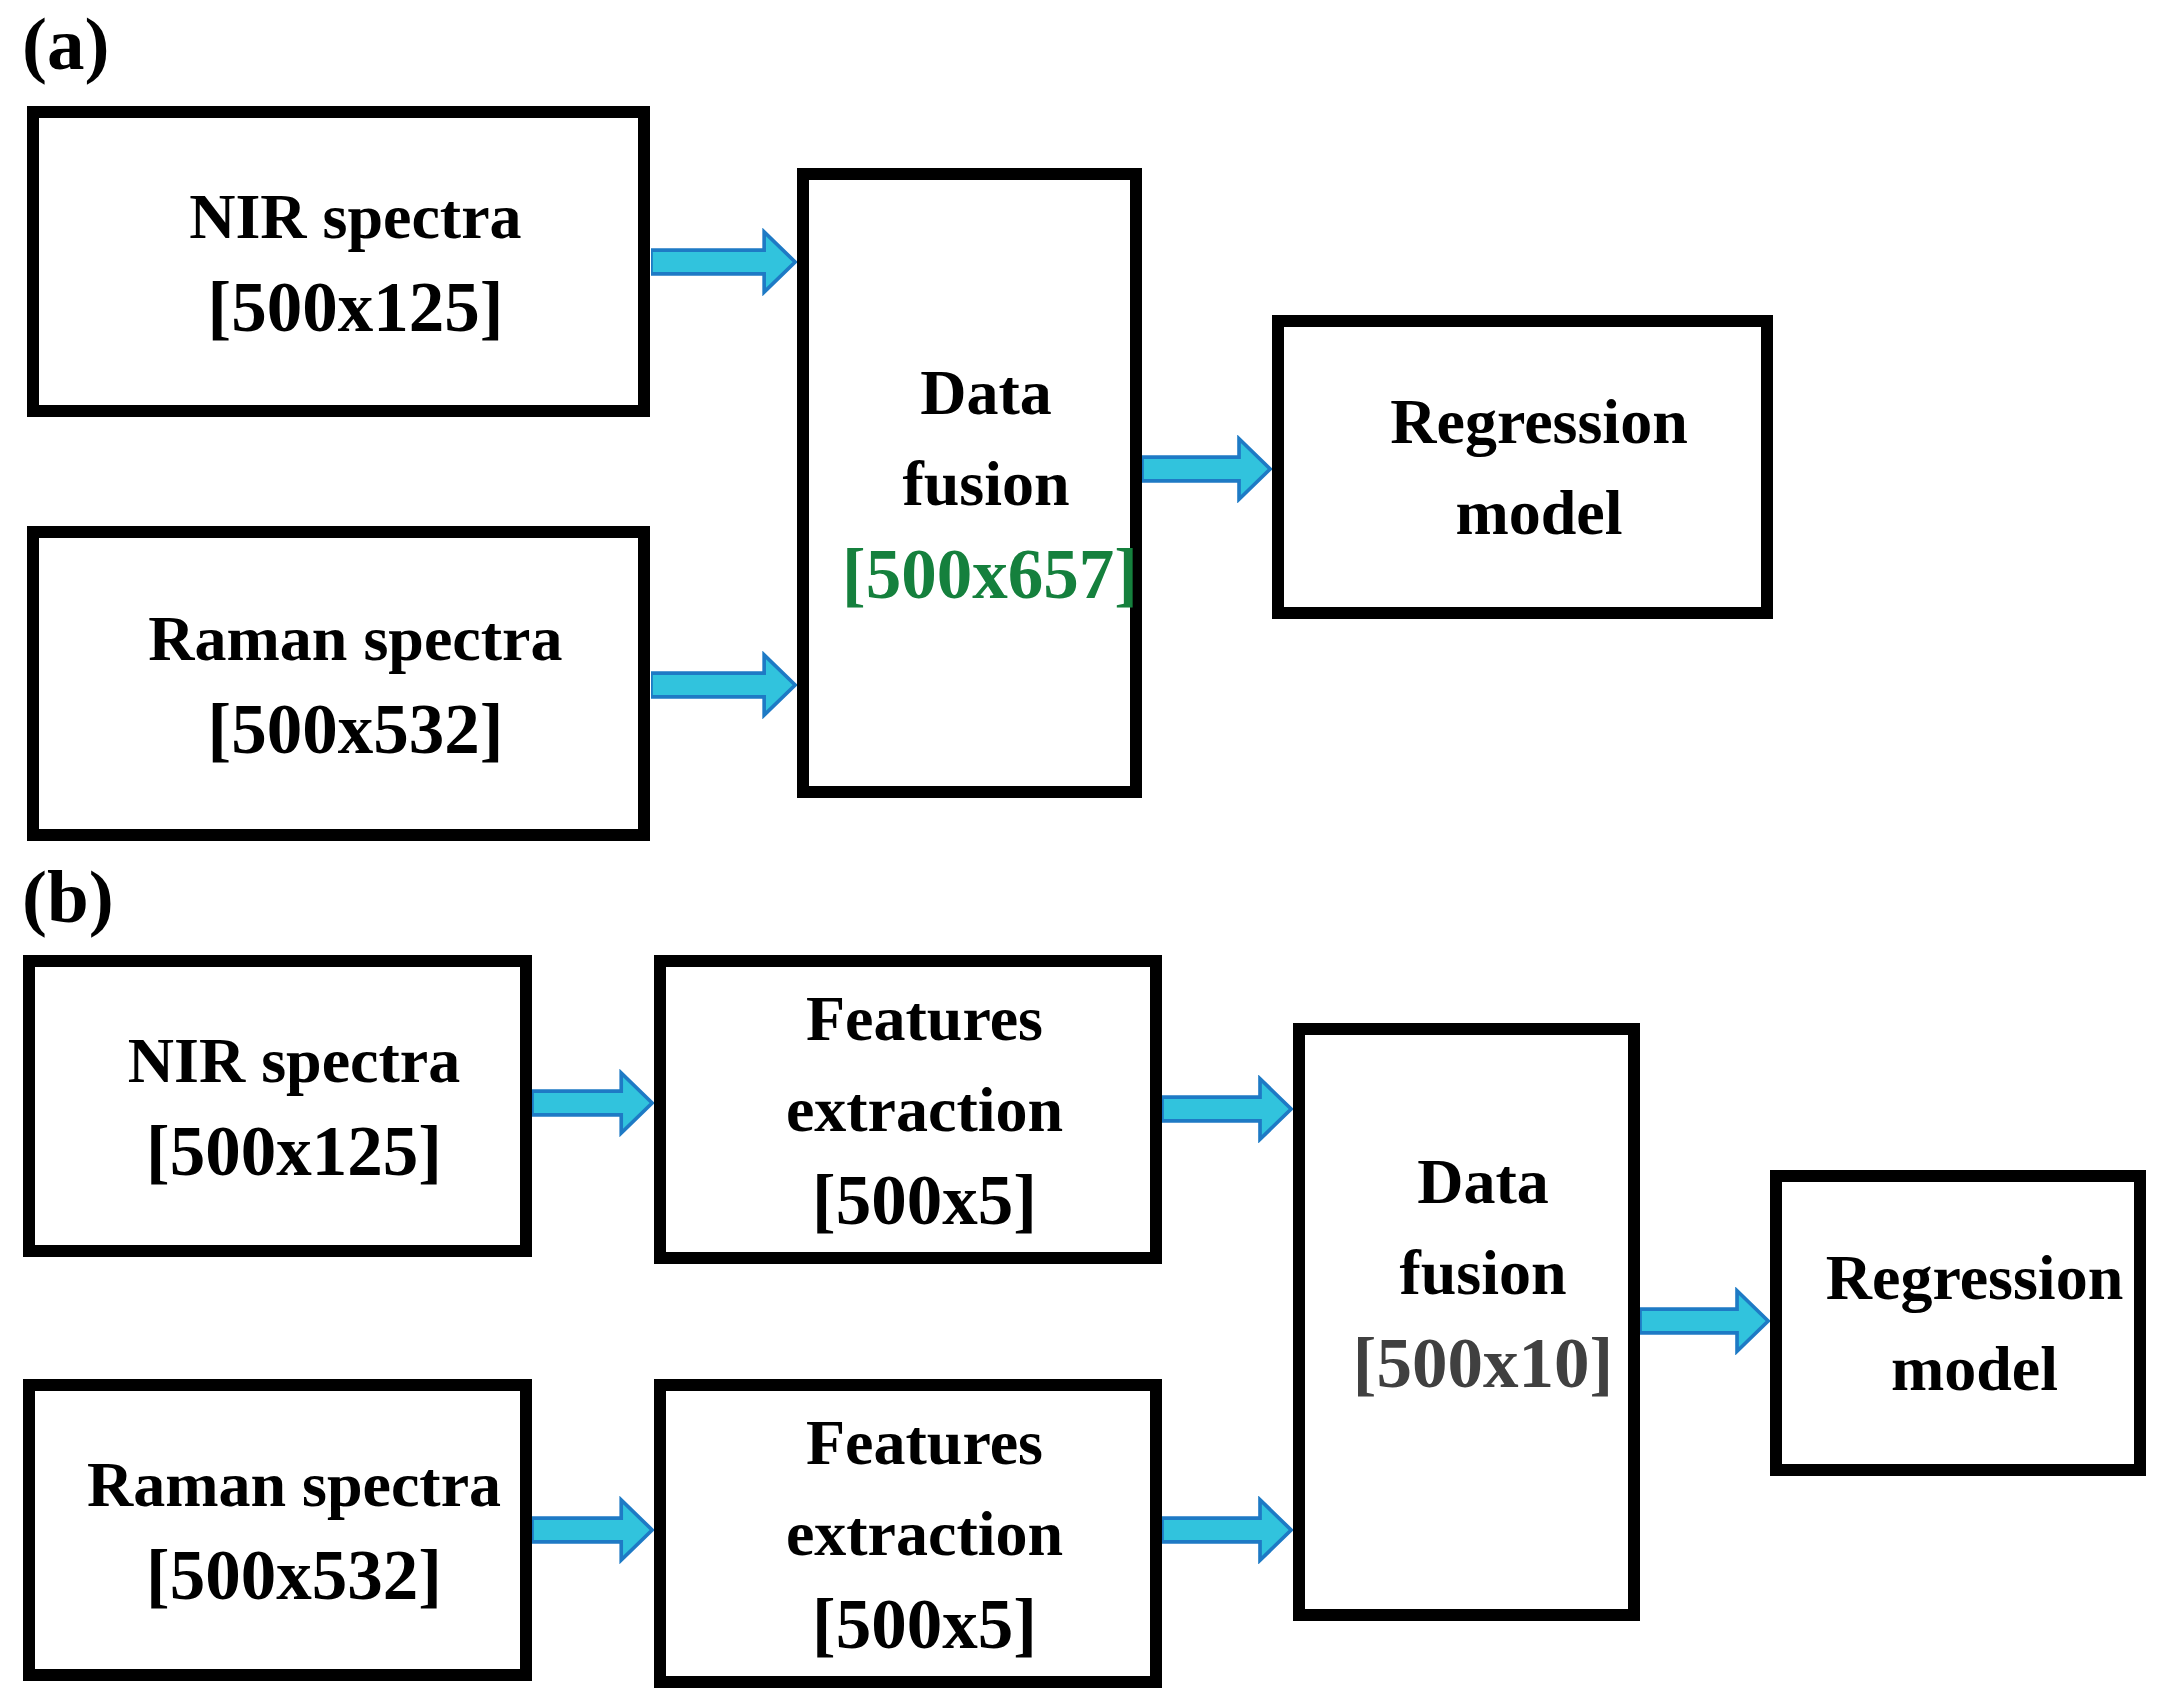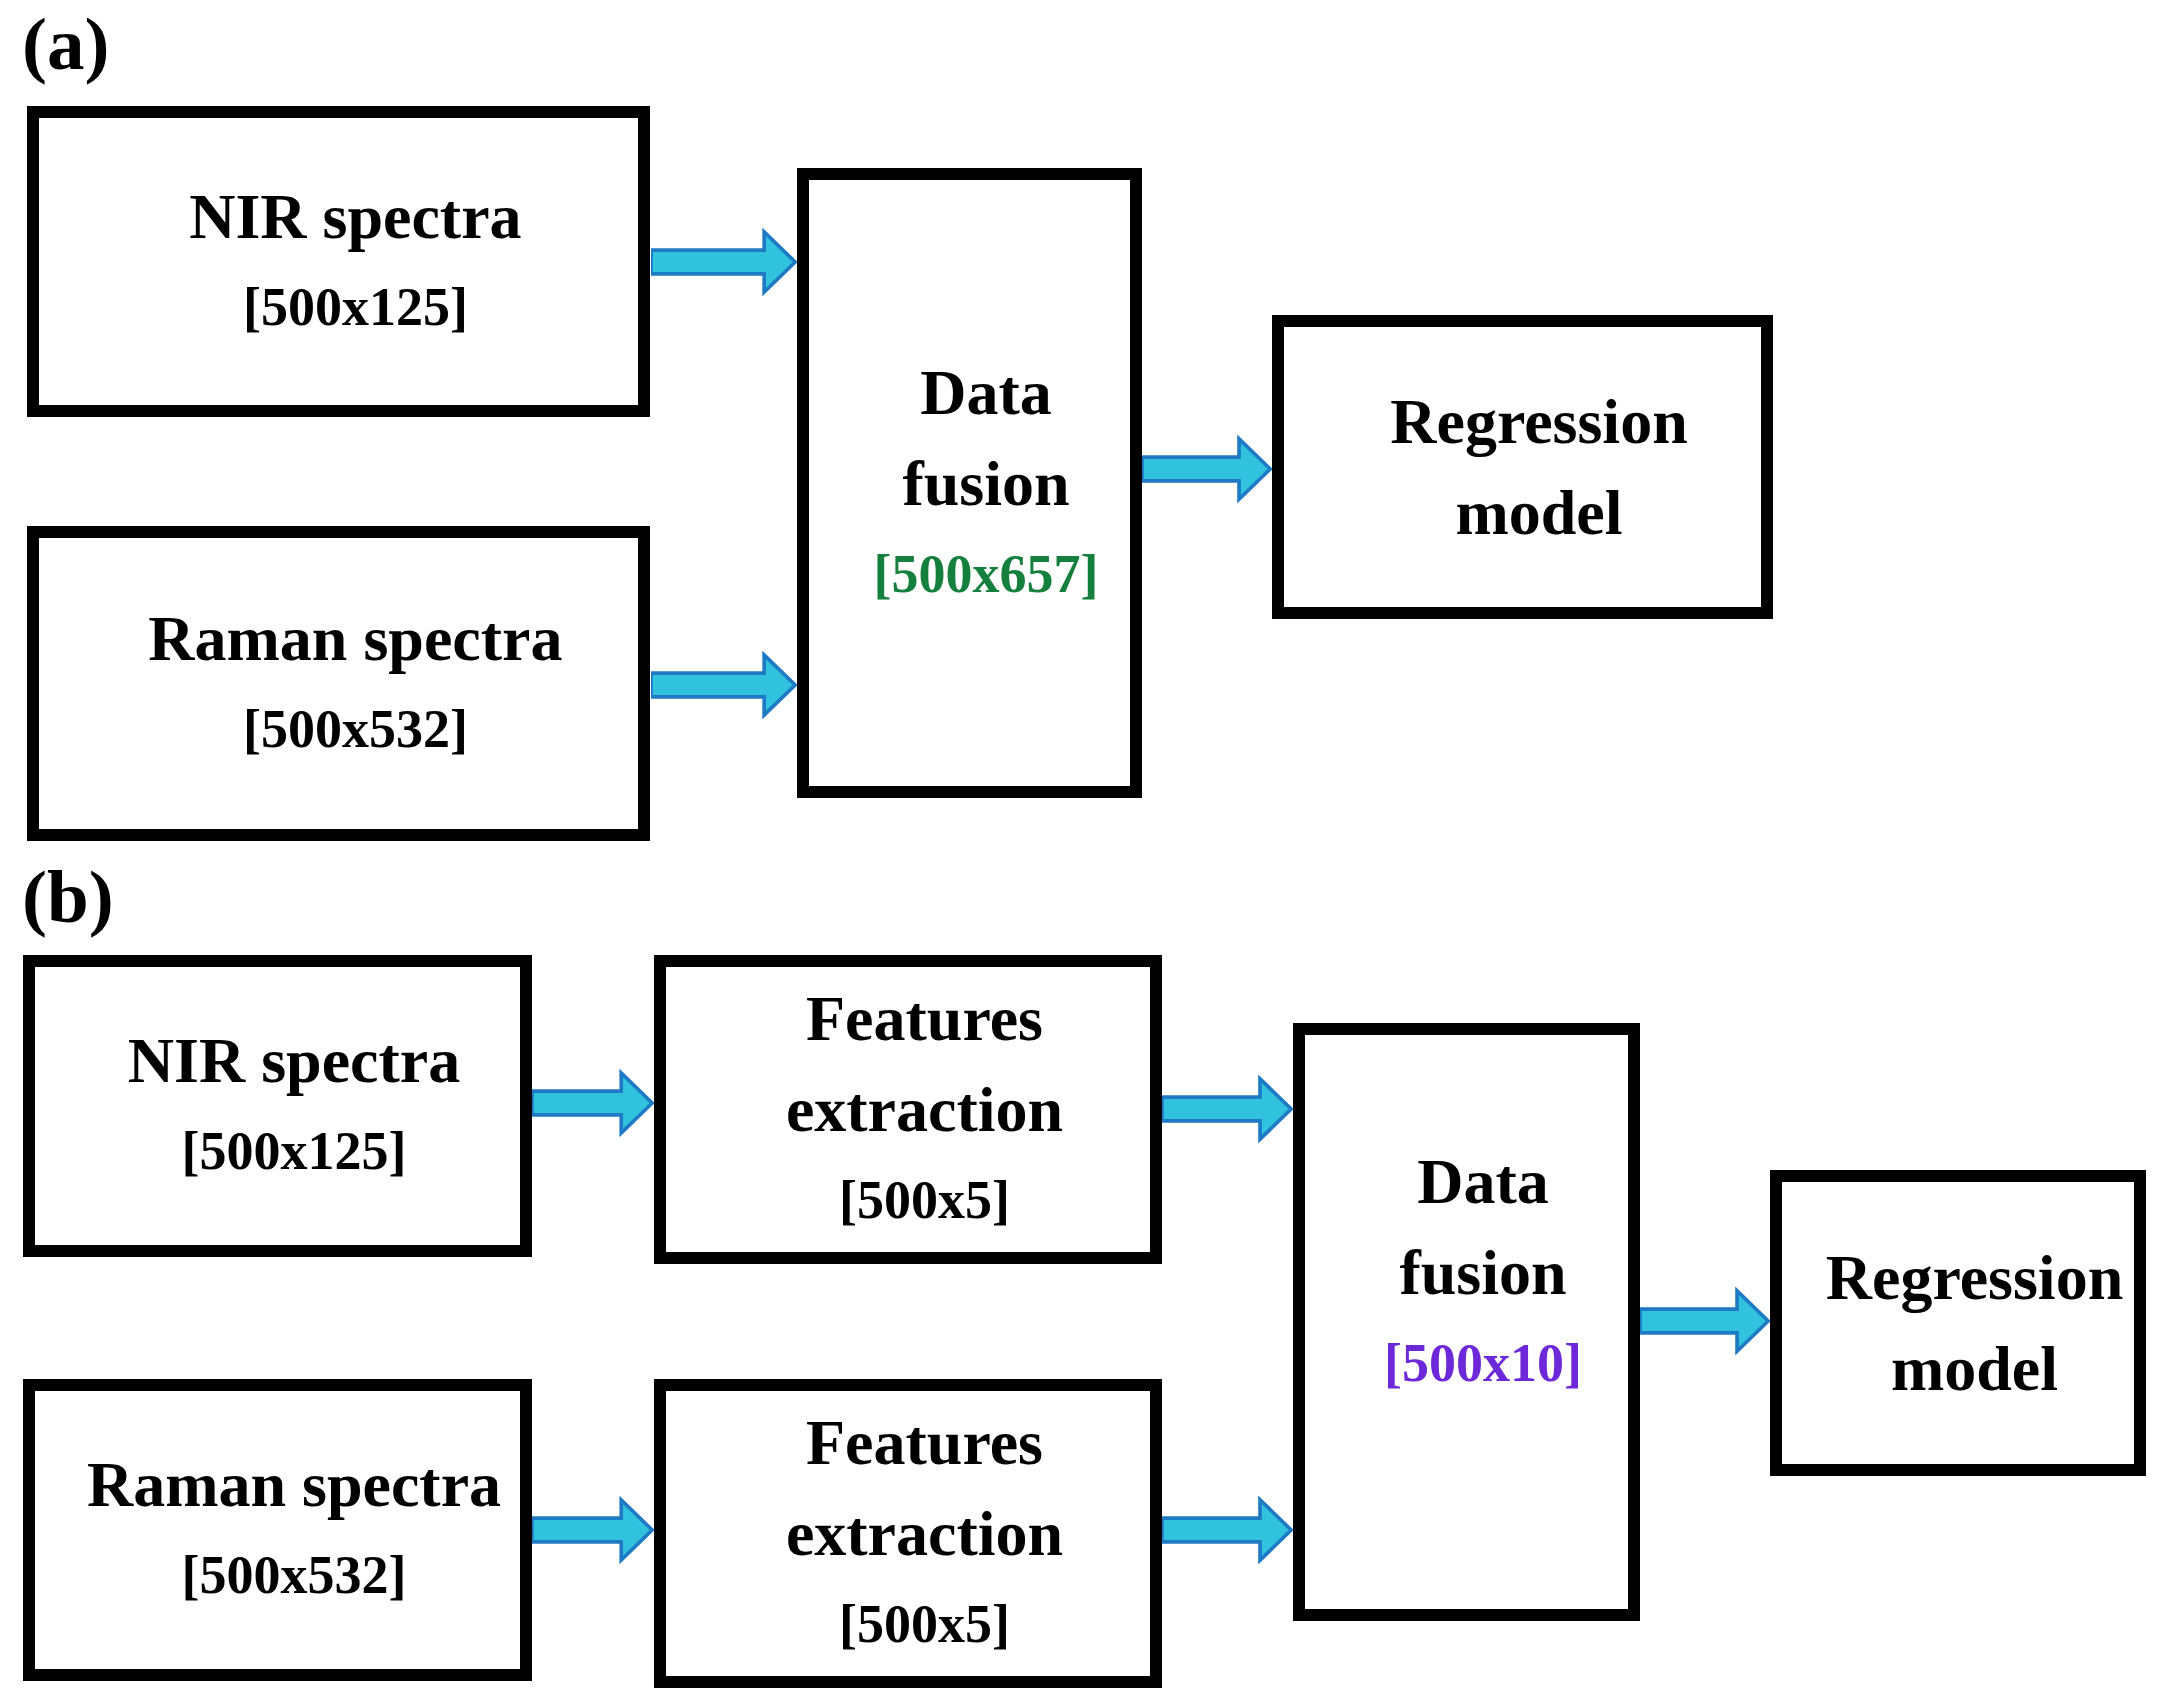--- a/index.html
+++ b/index.html
@@ -32,21 +32,21 @@
   .box-text { width: 100%; }
   .line {
     display: block;
     font-weight: 700;
     font-size: 64px;
     line-height: 91px;
     color: #000000;
     white-space: nowrap;
     margin-left: 33px;
   }
-  .line.dim-line { font-size: 54px; }
+  .line.dim-line { font-size: 71px; }
   .arrow-svg { position: absolute; display: block; }
 </style>
 </head>
 <body>
 
 <div id="canvas" style="background: rgb(255, 255, 255);">
   <div class="panel-label" style="left: 22px; top: 5.5px;">(a)</div>
   <div class="panel-label" style="left: 22px; top: 859px;">(b)</div>
 <div class="box" style="left: 27.4px; top: 106px; width: 623px; height: 311px; border-color: rgb(0, 0, 0); background: rgb(255, 255, 255);">
       <div class="box-text">
@@ -96,21 +96,21 @@
       <div class="box-text">
         <span class="line" style="color: rgb(0, 0, 0);">Features</span>
         <span class="line" style="color: rgb(0, 0, 0);">extraction</span>
         <span class="line dim-line" style="color: rgb(0, 0, 0);">[500x5]</span>
       </div>
     </div>
     <div class="box" style="left: 1293px; top: 1023px; width: 347px; height: 598px; border-color: rgb(0, 0, 0); background: rgb(255, 255, 255);">
       <div class="box-text" style="transform: translateY(-50px);">
         <span class="line" style="color: rgb(0, 0, 0);">Data</span>
         <span class="line" style="color: rgb(0, 0, 0);">fusion</span>
-        <span class="line dim-line" style="color: #6d28d9;">[500x10]</span>
+        <span class="line dim-line" style="color: #404040;">[500x10]</span>
       </div>
     </div>
     <div class="box" style="left: 1770px; top: 1170px; width: 376px; height: 306px; border-color: rgb(0, 0, 0); background: rgb(255, 255, 255);">
       <div class="box-text">
         <span class="line" style="color: rgb(0, 0, 0);">Regression</span>
         <span class="line" style="color: rgb(0, 0, 0);">model</span>
       </div>
     </div>
     <svg class="arrow-svg" width="146" height="68" viewBox="0 0 160 74" style="left: 651px; top: 228px;">
       <polygon points="0,24 124,24 124,4 158,37 124,70 124,50 0,50" fill="#31C3DD" stroke="#1E7AC5" stroke-width="4" stroke-linejoin="miter"></polygon>

